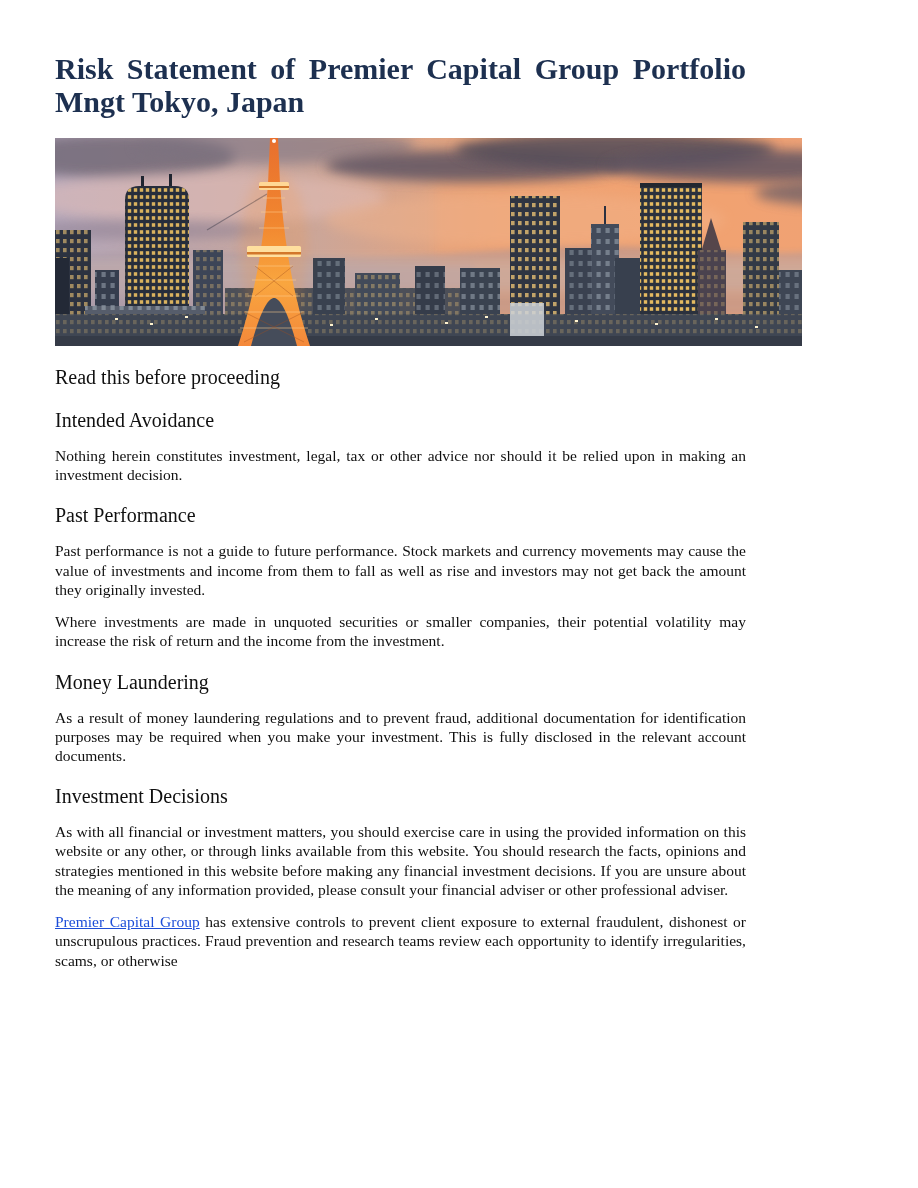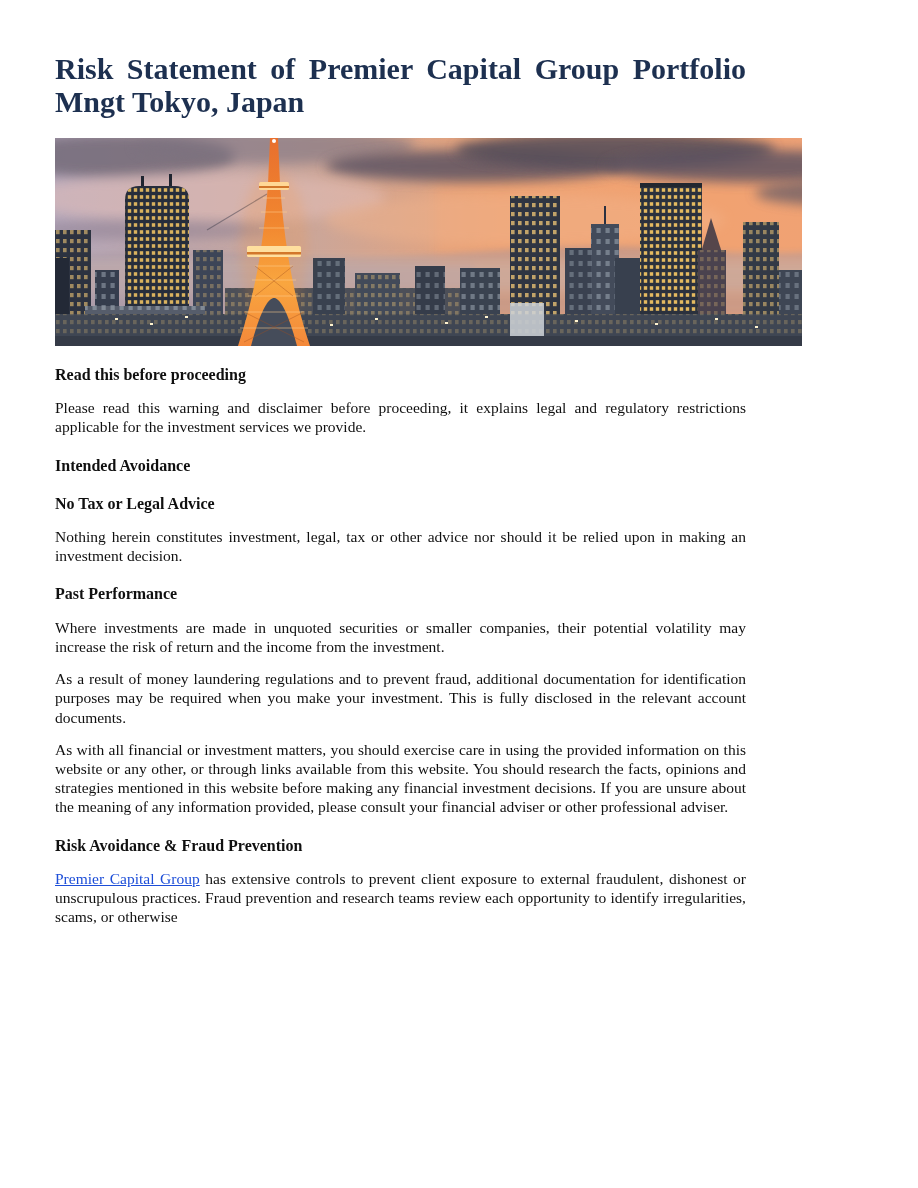--- a/index.html
+++ b/index.html
@@ -22,22 +22,22 @@
     text-align:justify;
   }
   .hero{
     display:block;
     width:807px;height:208px;
     margin:0 0 2px 0;
   }
   h2.sec-heading{
     margin:19px 0 14px 0;
     font-family:"Liberation Serif", serif;
-    font-weight:bold;
-    font-size:16px;
+    font-weight:normal;
+    font-size:20px;
     line-height:1.2;
     color:#101010;
   }
   p.sec-para{
     margin:0 0 13px 0;
     font-size:15.5px;
     line-height:1.24;
     color:#101010;
     text-align:justify;
   }
@@ -200,43 +200,43 @@
           <line x1="238" y1="128" x2="200" y2="158"></line>
         <line x1="189" y1="174" x2="249" y2="204"></line>
           <line x1="249" y1="174" x2="189" y2="204"></line>
       </g>
       <circle cx="219" cy="3" r="2" fill="#ffffff"></circle>
     </g>
   </svg>
 
   <section>
     <h2 class="sec-heading">Read this before proceeding</h2>
-    <p class="sec-para">Please read this warning and disclaimer before proceeding, it explains legal and regulatory restrictions applicable for the investment services we provide.</p>
   </section>
 
   <section>
     <h2 class="sec-heading">Intended Avoidance</h2>
   </section>
 
   <section>
-    <h2 class="sec-heading">No Tax or Legal Advice</h2>
     <p class="sec-para">Nothing herein constitutes investment, legal, tax or other advice nor should it be relied upon in making an investment decision.</p>
   </section>
 
   <section>
     <h2 class="sec-heading">Past Performance</h2>
+    <p class="sec-para">Past performance is not a guide to future performance. Stock markets and currency movements may cause the value of investments and income from them to fall as well as rise and investors may not get back the amount they originally invested.</p>
     <p class="sec-para">Where investments are made in unquoted securities or smaller companies, their potential volatility may increase the risk of return and the income from the investment.</p>
   </section>
 
   <section>
+    <h2 class="sec-heading">Money Laundering</h2>
     <p class="sec-para">As a result of money laundering regulations and to prevent fraud, additional documentation for identification purposes may be required when you make your investment. This is fully disclosed in the relevant account documents.</p>
   </section>
 
   <section>
+    <h2 class="sec-heading">Investment Decisions</h2>
     <p class="sec-para">As with all financial or investment matters, you should exercise care in using the provided information on this website or any other, or through links available from this website. You should research the facts, opinions and strategies mentioned in this website before making any financial investment decisions. If you are unsure about the meaning of any information provided, please consult your financial adviser or other professional adviser.</p>
   </section>
 
   <section>
-    <h2 class="sec-heading">Risk Avoidance &amp; Fraud Prevention</h2>
     <p class="sec-para"><a class="doc-link" href="#">Premier Capital Group</a><span> has extensive controls to prevent client exposure to external fraudulent, dishonest or unscrupulous practices. Fraud prevention and research teams review each opportunity to identify irregularities, scams, or otherwise</span></p>
   </section>
 
 </div>
 
 </body></html>

